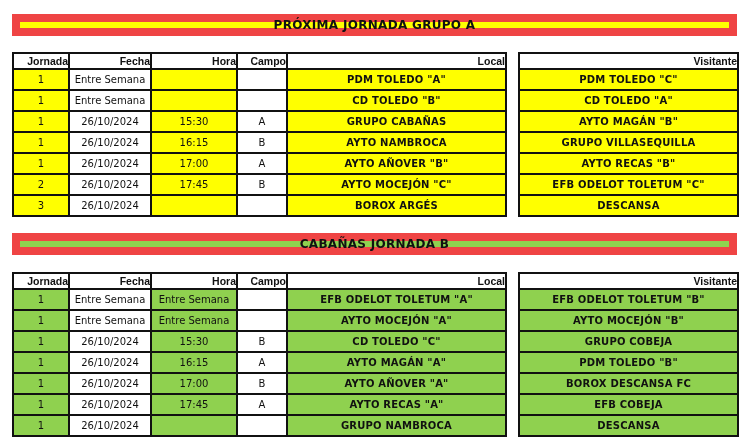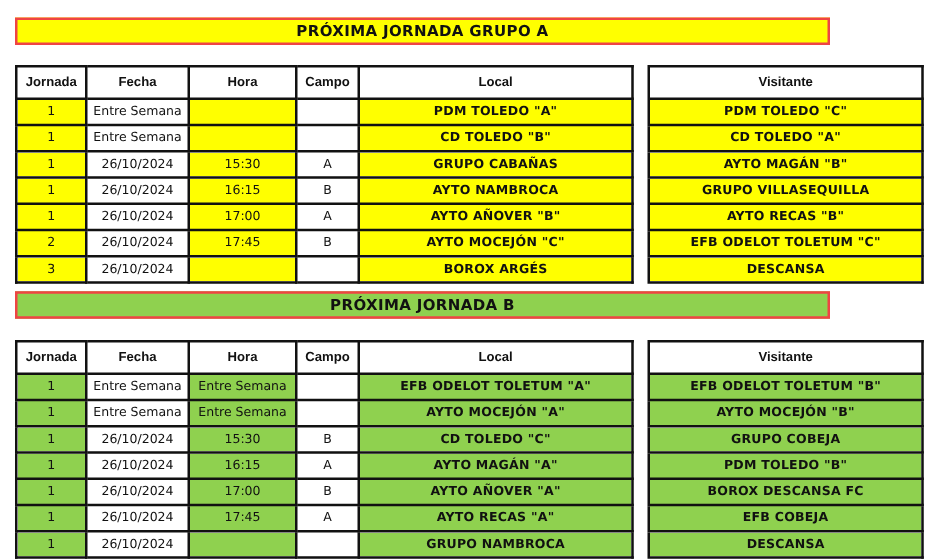--- a/index.html
+++ b/index.html
@@ -1,22 +1,22 @@
 <!DOCTYPE html>
 <html><head>
 <meta charset="utf-8">
 <style>
   * { box-sizing: border-box; margin: 0; padding: 0; }
   body { width: 751px; height: 447px; background: #ffffff; font-family: "DejaVu Sans", sans-serif; position: relative; overflow: hidden; }
-  .title-bar { position: absolute; left: 12px; width: 652px; height: 22px; border: 2px solid #ef4444; display: flex; align-items: center; justify-content: center; font-weight: bold; font-size: 12px; color: #111; letter-spacing: 0.3px; }
+  .title-bar { position: absolute; left: 12px; width: 725px; height: 22px; border: 8px solid #ef4444; display: flex; align-items: center; justify-content: center; font-weight: bold; font-size: 12px; color: #111; letter-spacing: 0.3px; }
   .title-a { top: 14px; background: #ffff00; }
   .title-b { top: 233px; background: #8fd14f; }
   table.sched { position: absolute; left: 12px; border-collapse: collapse; table-layout: fixed; width: 725px; }
   table.sched td, table.sched th { border: 2px solid #111; height: 21px; text-align: center; vertical-align: middle; font-size: 10px; color: #111; overflow: hidden; white-space: nowrap; }
-  table.sched th { background: #fff; font-family: "Liberation Sans", sans-serif; font-weight: bold; font-size: 10.5px; height: 26px; }
+  table.sched th { background: #fff; font-family: "Liberation Sans", sans-serif; font-weight: bold; font-size: 10.5px; height: 16px; text-align: right; }
   table.sched td.gap, table.sched th.gap { border-top: none; border-bottom: none; background: #fff; }
   .tbl-a { top: 52px; }
   .tbl-b { top: 272px; }
   td.team { font-weight: bold; font-size: 12px; letter-spacing: 0.2px; }
   td.plain { background: #fff; }
   .tbl-a td.hl { background: #ffff00; }
   .tbl-b td.hl { background: #8fd14f; }
 </style>
 </head>
 <body>
@@ -104,21 +104,21 @@
       <td class="plain">26/10/2024</td>
       <td class="hl"></td>
       <td class="plain"></td>
       <td class="hl team">BOROX ARGÉS</td>
       <td class="gap"></td>
       <td class="hl team">DESCANSA</td>
     </tr>
   </tbody>
 </table>
 
-<div class="title-bar title-b">PRÓXIMA JORNADA B</div>
+<div class="title-bar title-b">CABAÑAS JORNADA B</div>
 
 <table class="sched tbl-b">
   <colgroup>
       <col style="width:56px">
       <col style="width:82px">
       <col style="width:86px">
       <col style="width:50px">
       <col style="width:219px">
       <col style="width:13px">
       <col style="width:219px">

